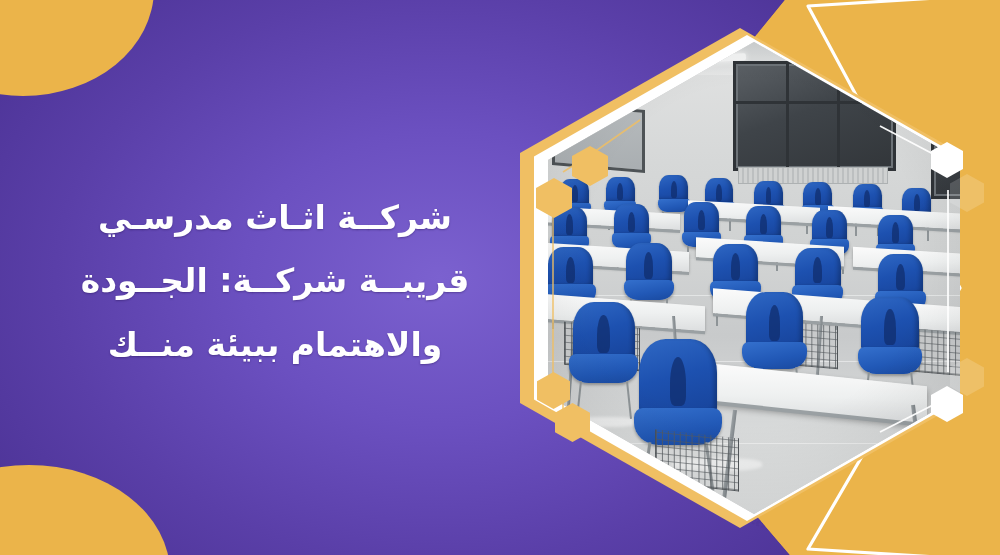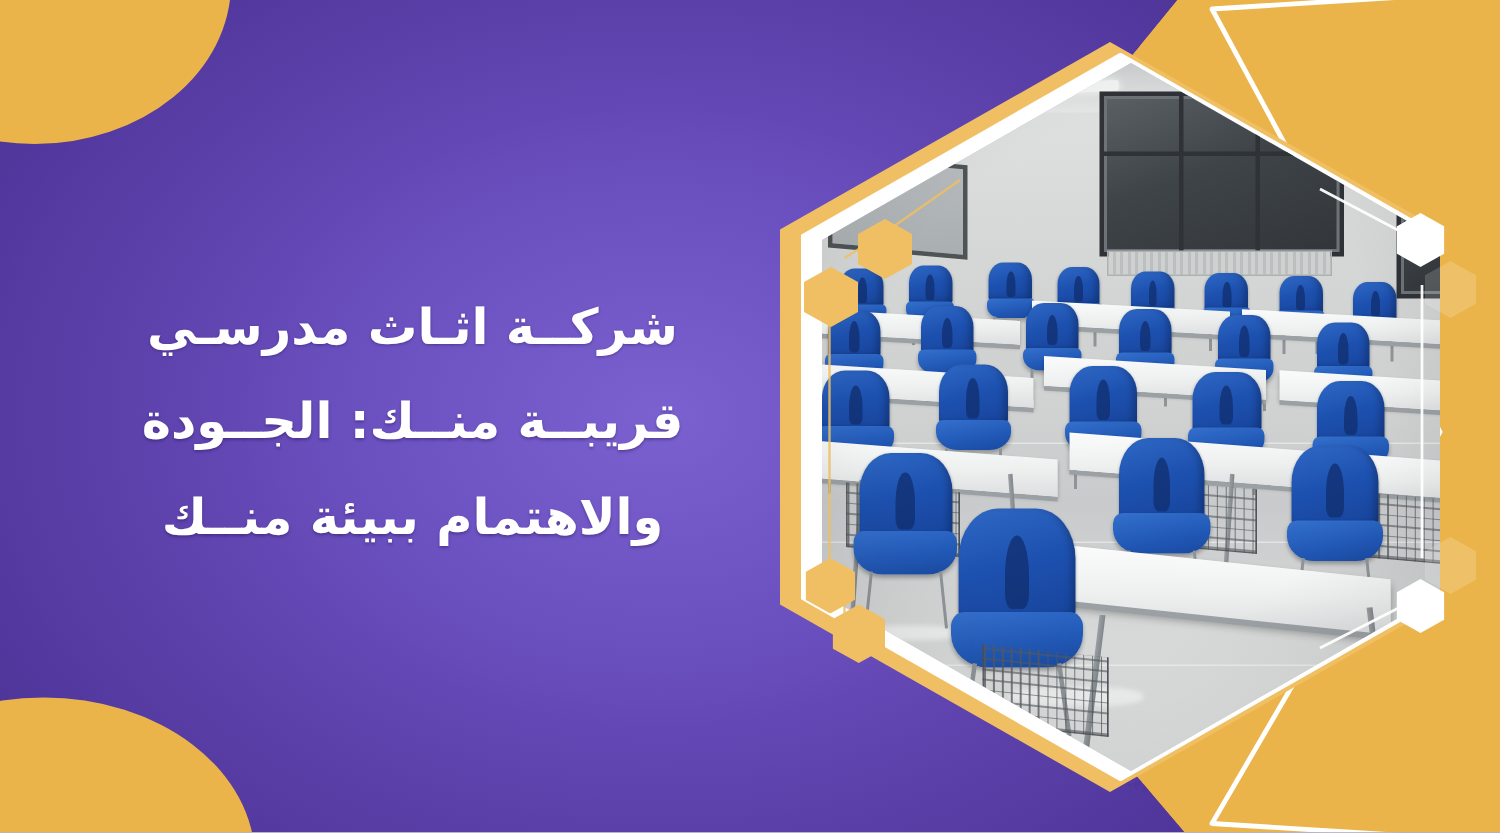--- a/index.html
+++ b/index.html
@@ -7,21 +7,21 @@
     margin: 0;
     padding: 0;
     background: #ffffff;
   }
   #banner {
     position: relative;
     width: 1000px;
     height: 555px;
     overflow: hidden;
     font-family: "DejaVu Sans", "Liberation Sans", sans-serif;
-    background: #1d4ed8;
+    background: #0f172a;
     margin-left: 12px;
   }
 
   
   .bg-purple {
     position: absolute;
     inset: 0;
     background:
       radial-gradient(ellipse 620px 460px at 44% 50%, #7b61cf 0%, #6b50c0 32%, #5a3fa8 62%, #4c3396 88%, #47308f 100%);
   }
@@ -587,17 +587,17 @@
     <line x1="880" y1="432" x2="935" y2="404" stroke="#ffffff" stroke-width="1.8" opacity=".95"></line>
   </svg>
 
   <div class="hex-dot" style="left:931px;top:142px;width:32px;height:36px;background:#ffffff"></div>
   <div class="hex-dot" style="left:931px;top:386px;width:32px;height:36px;background:#ffffff"></div>
   <div class="hex-dot" style="left:950px;top:174px;width:34px;height:38px;background:rgba(255,255,255,.16)"></div>
   <div class="hex-dot" style="left:950px;top:358px;width:34px;height:38px;background:rgba(255,255,255,.16)"></div>
 
   <div class="headline">
     <div class="line">شركــة اثـاث مدرسـي</div>
-    <div class="line">قريبــة منــك: الجــودة</div>
+    <div class="line">قريبــة شركــة: الجــودة</div>
     <div class="line">والاهتمام ببيئة منــك</div>
   </div>
 
 </div>
 
 </body></html>

